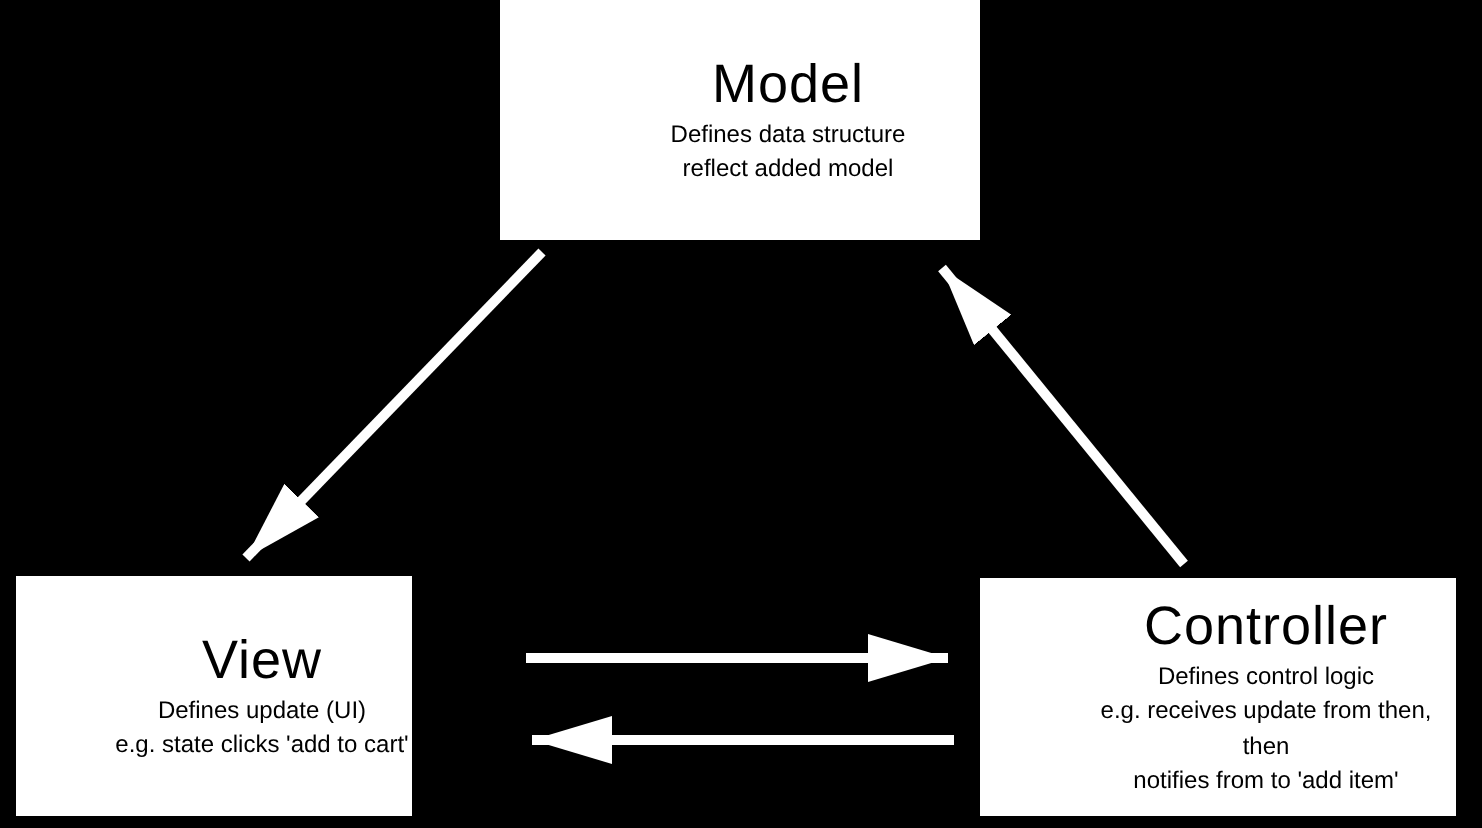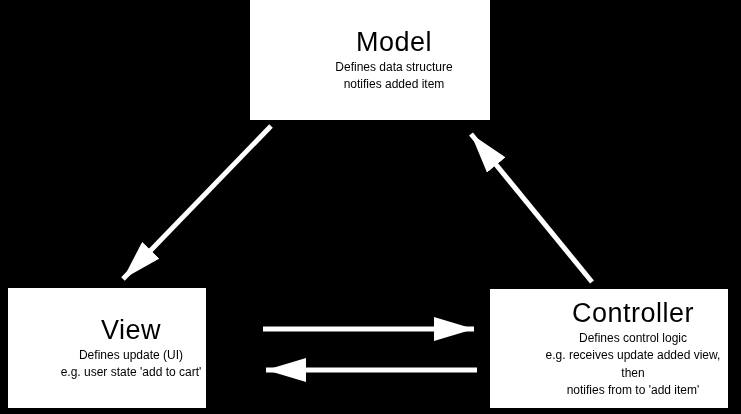--- a/index.html
+++ b/index.html
@@ -63,37 +63,37 @@
 </style>
 </head>
 <body>
 
 <div class="canvas">
 
   <div class="node" id="node-model">
     <div class="node-title">Model</div>
     <div class="node-lines">
       <div>Defines data structure</div>
-      <div>notifies added item</div>
+      <div>reflect added model</div>
     </div>
   </div>
 
   <div class="node" id="node-view">
     <div class="node-title">View</div>
     <div class="node-lines">
       <div>Defines update (UI)</div>
-      <div>e.g. user state 'add to cart'</div>
+      <div>e.g. state clicks 'add to cart'</div>
     </div>
   </div>
 
   <div class="node" id="node-controller">
     <div class="node-title">Controller</div>
     <div class="node-lines">
       <div>Defines control logic</div>
-      <div>e.g. receives update added view, then</div>
+      <div>e.g. receives update from then, then</div>
       <div>notifies from to 'add item'</div>
     </div>
   </div>
 
   <svg class="arrows-layer" width="741" height="414" viewBox="0 0 741 414">
     <defs>
       <marker id="head" viewBox="0 0 40 24" markerUnits="userSpaceOnUse" markerWidth="40" markerHeight="24" refX="40" refY="12" orient="auto">
         <path class="arrowhead-shape" d="M0,0 L40,12 L0,24 Z"></path>
       </marker>
     </defs>

